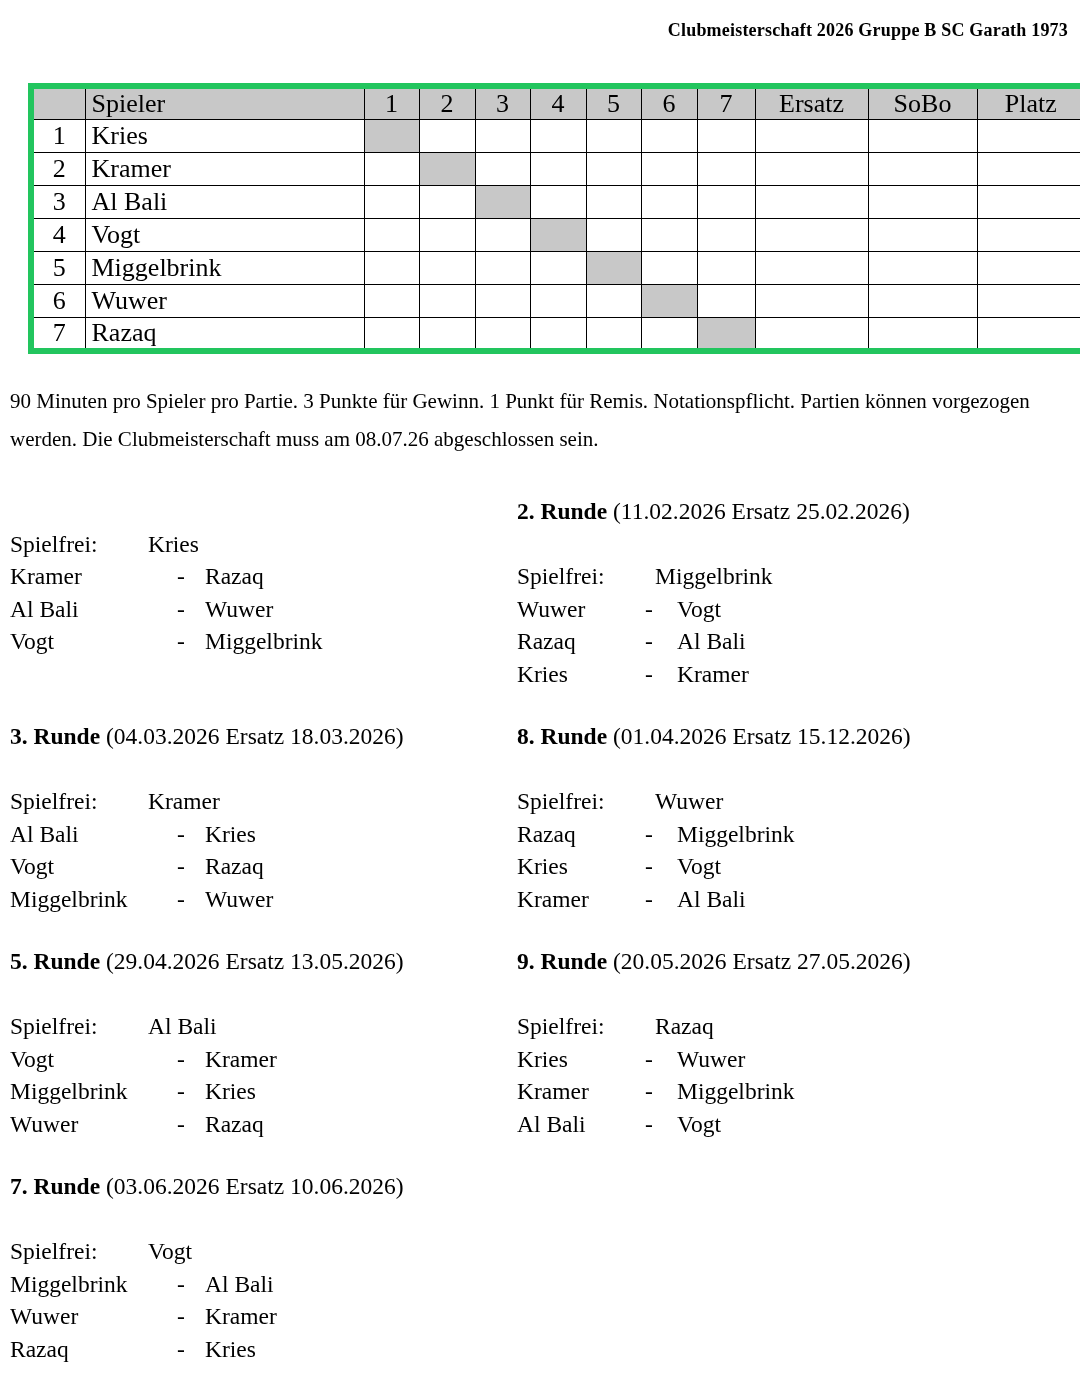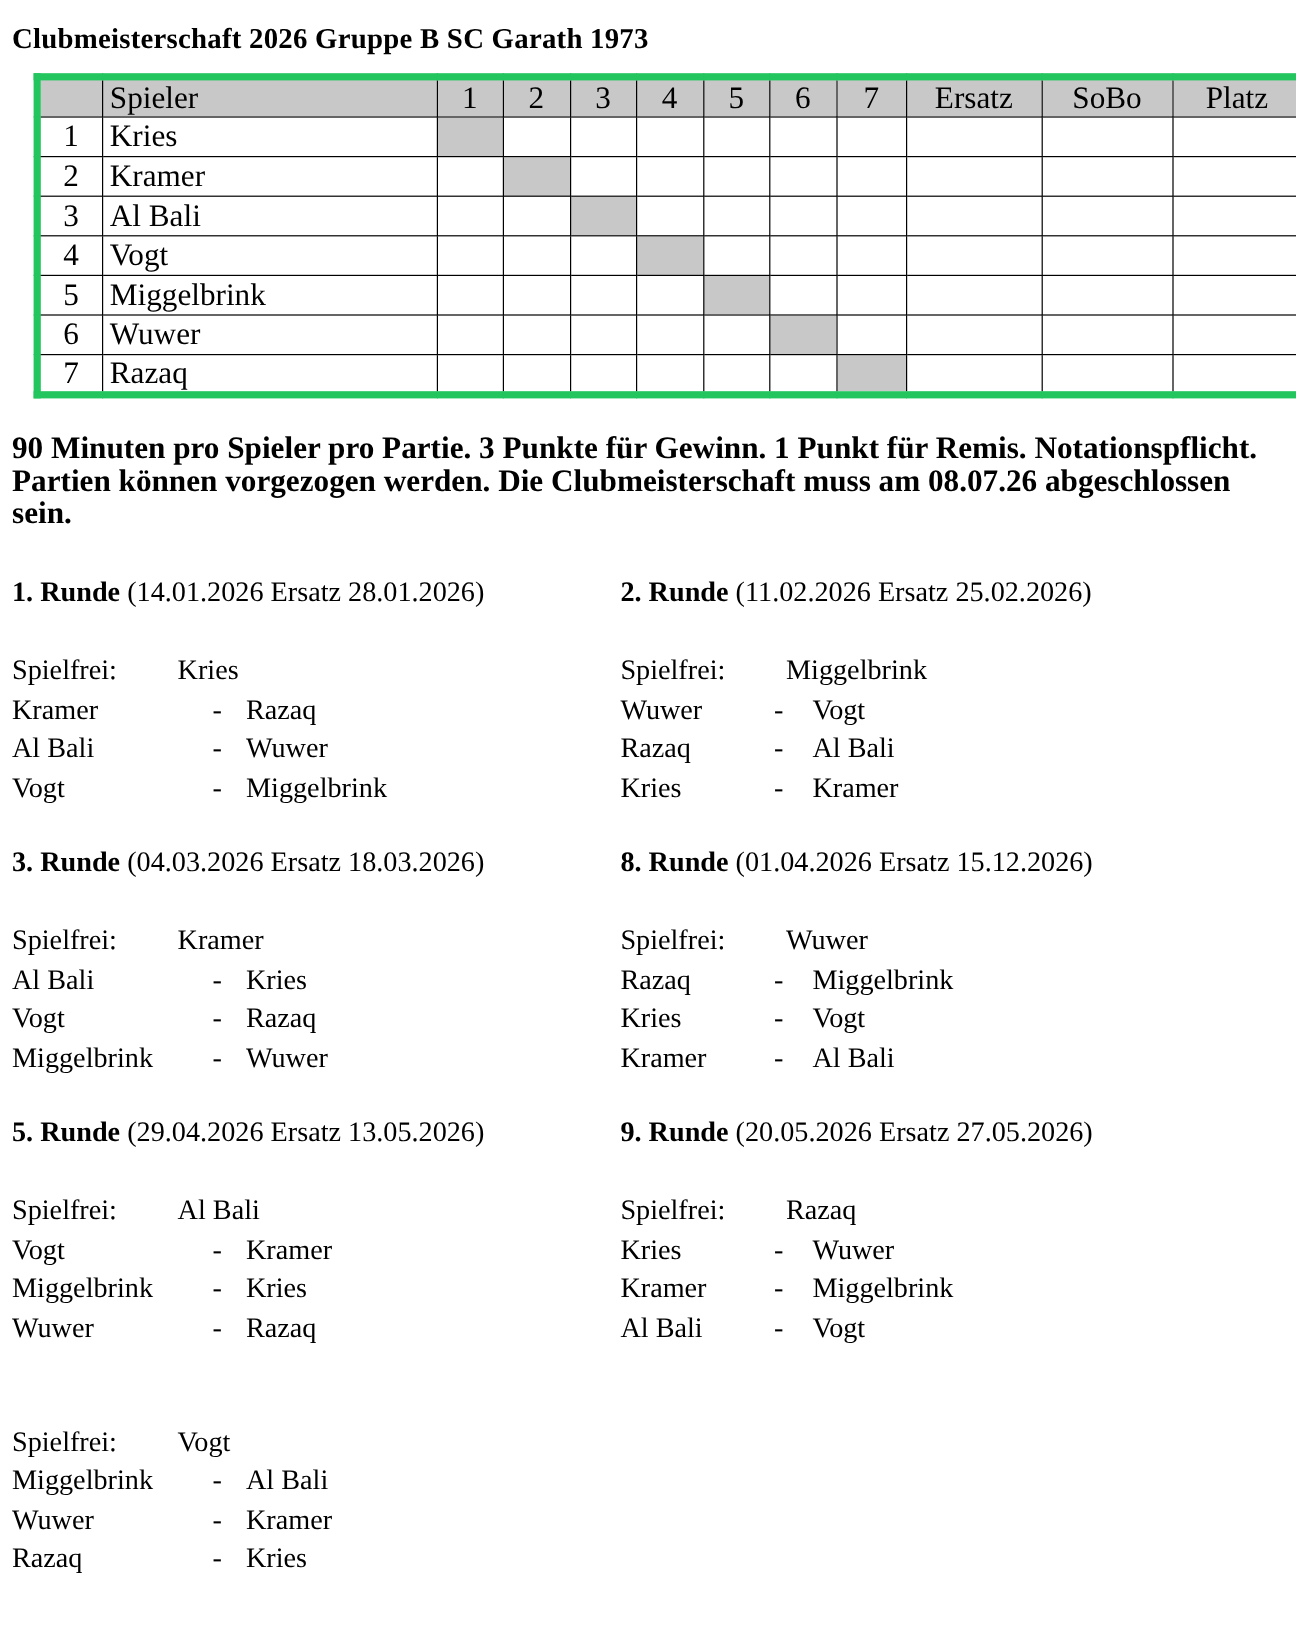--- a/index.html
+++ b/index.html
@@ -1,34 +1,34 @@
 <!DOCTYPE html>
 <html><head>
 <meta charset="utf-8">
 <style>
   * { margin:0; padding:0; box-sizing:border-box; }
   html,body { width:1080px; height:1375px; background:#ffffff; color:#000000; overflow:hidden; }
   body { font-family:"Liberation Serif", serif; font-size:23.5px; }
   .page { width:1080px; height:1375px; padding:14px 12px 0 10px; }
 
-  .title { font-family:"Liberation Serif", serif; font-weight:bold; font-size:24px;
-           text-align:left; margin:6px 0 14px 0; letter-spacing:0.2px; }
+  .title { font-family:"Liberation Serif", serif; font-weight:bold; font-size:18px;
+           text-align:right; margin:6px 0 42px 0; letter-spacing:0.2px; }
 
   table.cross-table { border-collapse:collapse; table-layout:fixed; width:1056px;
                       margin-left:18px; border:6px solid #22c55e;font-family:Liberation Serif, serif; }
   .cross-table th, .cross-table td { border:1px solid #000; font-weight:normal;
       font-size:26px; height:33px; padding:0; vertical-align:middle;
       white-space:nowrap; overflow:hidden; }
   .cross-table thead th { background:#C8C8C8; height:31px; }
   .cross-table .num  { text-align:center; }
   .cross-table .name { text-align:left; padding-left:6px; }
   .cross-table .g, .cross-table .pts { text-align:center; }
   .cross-table td.diag { background:#C8C8C8; }
 
-  .rules { margin-top:28px; width:1062px; font-size:26px; line-height:27px;font-weight:bold; }
+  .rules { margin-top:28px; width:1062px; font-size:21px; line-height:38px; }
 
   .rounds { margin-top:37px; display:grid; grid-template-columns:507px auto; }
   .round { line-height:32.5px; margin-bottom:30px; }
   .round-head b { font-weight:bold; }
   .spielfrei { display:grid; grid-template-columns:138px auto; margin-top:32.5px; }
   .pairing { display:grid; }
   .round.left  .pairing { grid-template-columns:167px 28px auto; }
   .round.right .pairing { grid-template-columns:128px 32px auto; }
 </style>
 </head>
@@ -169,21 +169,20 @@
         <td class="pts"></td>
       </tr>
     </tbody>
   </table>
 
   <p class="rules">90 Minuten pro Spieler pro Partie. 3 Punkte für Gewinn. 1 Punkt für Remis. Notationspflicht. Partien können vorgezogen werden. Die Clubmeisterschaft muss am 08.07.26 abgeschlossen sein.</p>
 
   <div class="rounds">
 
     <div class="round left">
-      <div class="round-head"><b>1. Runde</b><span> (14.01.2026 Ersatz 28.01.2026)</span></div>
       <div class="spielfrei">
           <span>Spielfrei:</span>
           <span>Kries</span>
         </div>
       <div class="pairing">
           <span>Kramer</span>
           <span>-</span>
           <span>Razaq</span>
         </div>
       <div class="pairing">
@@ -307,20 +306,21 @@
           <span>Miggelbrink</span>
         </div>
       <div class="pairing">
           <span>Al Bali</span>
           <span>-</span>
           <span>Vogt</span>
         </div>
     </div>
 
     <div class="round left">
+      <div class="round-head"><b>7. Runde</b><span> (03.06.2026 Ersatz 10.06.2026)</span></div>
       <div class="spielfrei">
           <span>Spielfrei:</span>
           <span>Vogt</span>
         </div>
       <div class="pairing">
           <span>Miggelbrink</span>
           <span>-</span>
           <span>Al Bali</span>
         </div>
       <div class="pairing">

